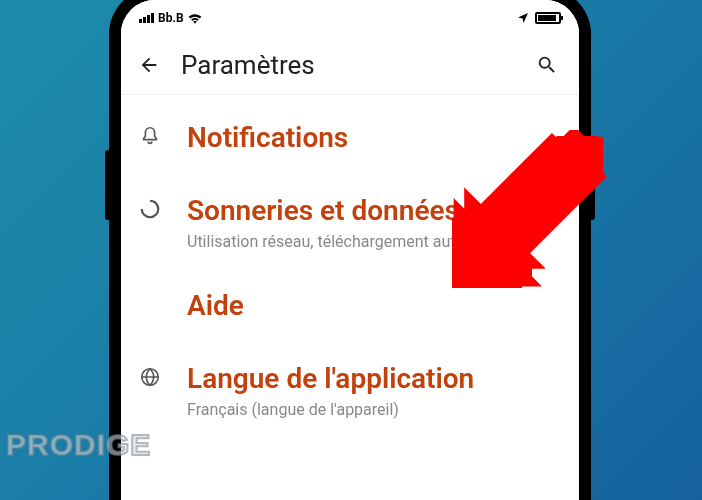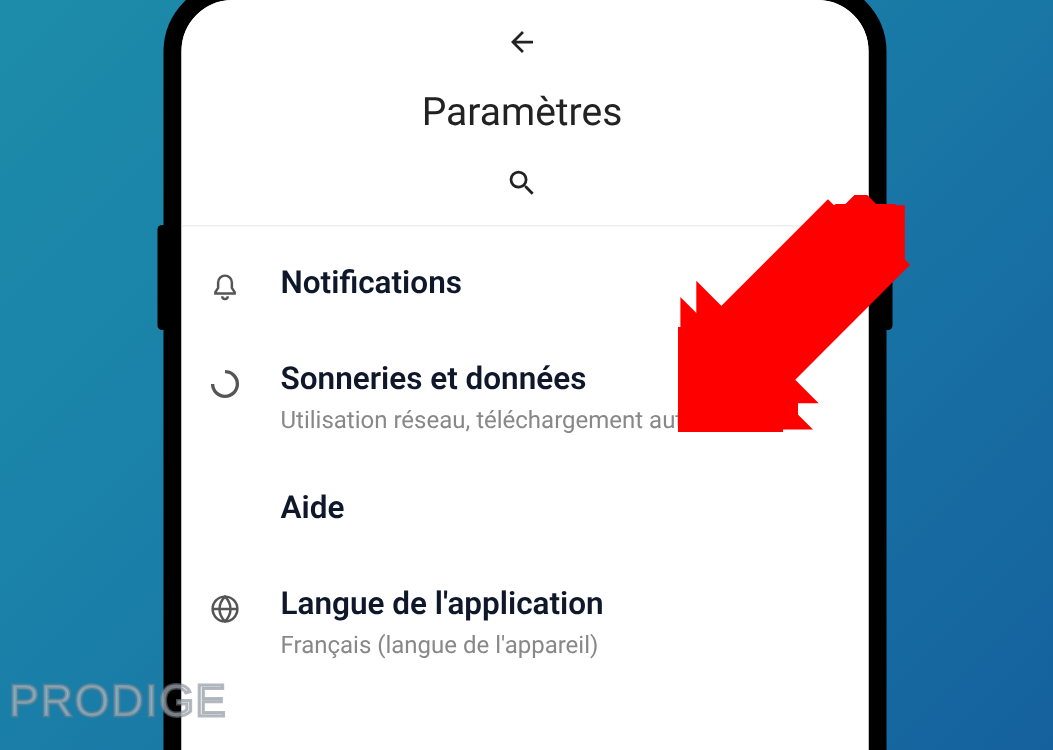--- a/index.html
+++ b/index.html
@@ -62,64 +62,85 @@
   .signal i { width: 3px; background: #000; display: inline-block; }
   .signal i:nth-child(1){height:4px}.signal i:nth-child(2){height:6px}
   .signal i:nth-child(3){height:8px}.signal i:nth-child(4){height:10px}
   .battery { width: 26px; height: 12px; border: 2px solid #000; border-radius: 2px; position: relative; }
   .battery::after { content:""; position:absolute; right:-4px; top:2px; width:2px; height:4px; background:#000; }
   .battery .lvl { position:absolute; left:1px; top:1px; bottom:1px; width: 80%; background:#000; }
   .appbar {
     display: flex; align-items: center; gap: 18px;
     padding: 14px 18px 14px 14px;
     border-bottom: 1px solid #eee;
-    flex-direction: column;
   }
   .appbar .title { font-size: 26px; color: #222; flex: 1; }
   .icon-btn { width: 28px; height: 28px; display:flex; align-items:center; justify-content:center; cursor:pointer; }
   .list { padding: 8px 0; }
   .item {
     display: flex; align-items: flex-start; gap: 22px;
     padding: 18px 24px 18px 14px;
     cursor: pointer;
   }
   .item .icon-slot { width: 30px; display:flex; justify-content:center; padding-top: 4px; color: #555; }
   .item .txt { flex: 1; }
-  .item .ttl { font-size: 21px; color: #0f172a; font-weight: 600; margin-bottom: 4px; }
+  .item .ttl { font-size: 28px; color: #c2410c; font-weight: 600; margin-bottom: 4px; }
   .item .sub { font-size: 16px; color: #888; line-height: 1.35; }
   .arrow-annot {
     position: absolute;
     left: 440px; top: 130px;
     pointer-events: none;
   }
   .watermark {
     position: absolute;
-    left: 6px; bottom: 20px;
+    left: 6px; bottom: 43px;
     font-family: Arial, sans-serif;
-    font-weight: 400;
+    font-weight: 700;
     font-size: 30px;
     letter-spacing: 1px;
     color: rgba(220,225,230,0.55);
     -webkit-text-stroke: 2px rgba(120,130,140,0.55);
     line-height: 0.85;
     text-transform: uppercase;
   }
   .watermark .l2 { font-size: 18px; -webkit-text-stroke: 1px rgba(120,130,140,0.55); }
 </style>
 </head>
 <body>
 
 <div class="phone">
   <div class="notch">
     <span class="dot"></span>
       <span class="spk"></span>
       <span class="dot"></span>
   </div>
   <div class="screen">
 
+    <div class="statusbar">
+      <div class="sb-left">
+        <span class="signal">
+            <i></i>
+            <i></i>
+            <i></i>
+            <i></i>
+          </span>
+        <span>Bb.B</span>
+        <svg width="14" height="12" viewBox="0 0 24 20">
+            <path fill="#000" d="M12 20l-3-4c1-1 2-1.4 3-1.4s2 .4 3 1.4zM4 11l-3-3c3-3 7-4.6 11-4.6S20 5 23 8l-3 3c-2-2-5-3.2-8-3.2S6 9 4 11zm4 4l-2.5-2.5C7 11 9.5 10 12 10s5 1 6.5 2.5L16 15c-1-1-2.5-1.8-4-1.8S9 14 8 15z"></path>
+          </svg>
+      </div>
+      <div class="sb-right">
+        <svg width="12" height="12" viewBox="0 0 24 24">
+            <path fill="#000" d="M2 11l20-9-9 20-2-9z"></path>
+          </svg>
+        <span class="battery">
+            <span class="lvl"></span>
+          </span>
+      </div>
+    </div>
 
     <div class="appbar">
       <div class="icon-btn">
         <svg width="22" height="22" viewBox="0 0 24 24">
             <path fill="#222" d="M20 11H7.8l5.6-5.6L12 4l-8 8 8 8 1.4-1.4L7.8 13H20z"></path>
           </svg>
       </div>
       <div class="title">Paramètres</div>
       <div class="icon-btn">
         <svg width="22" height="22" viewBox="0 0 24 24">

